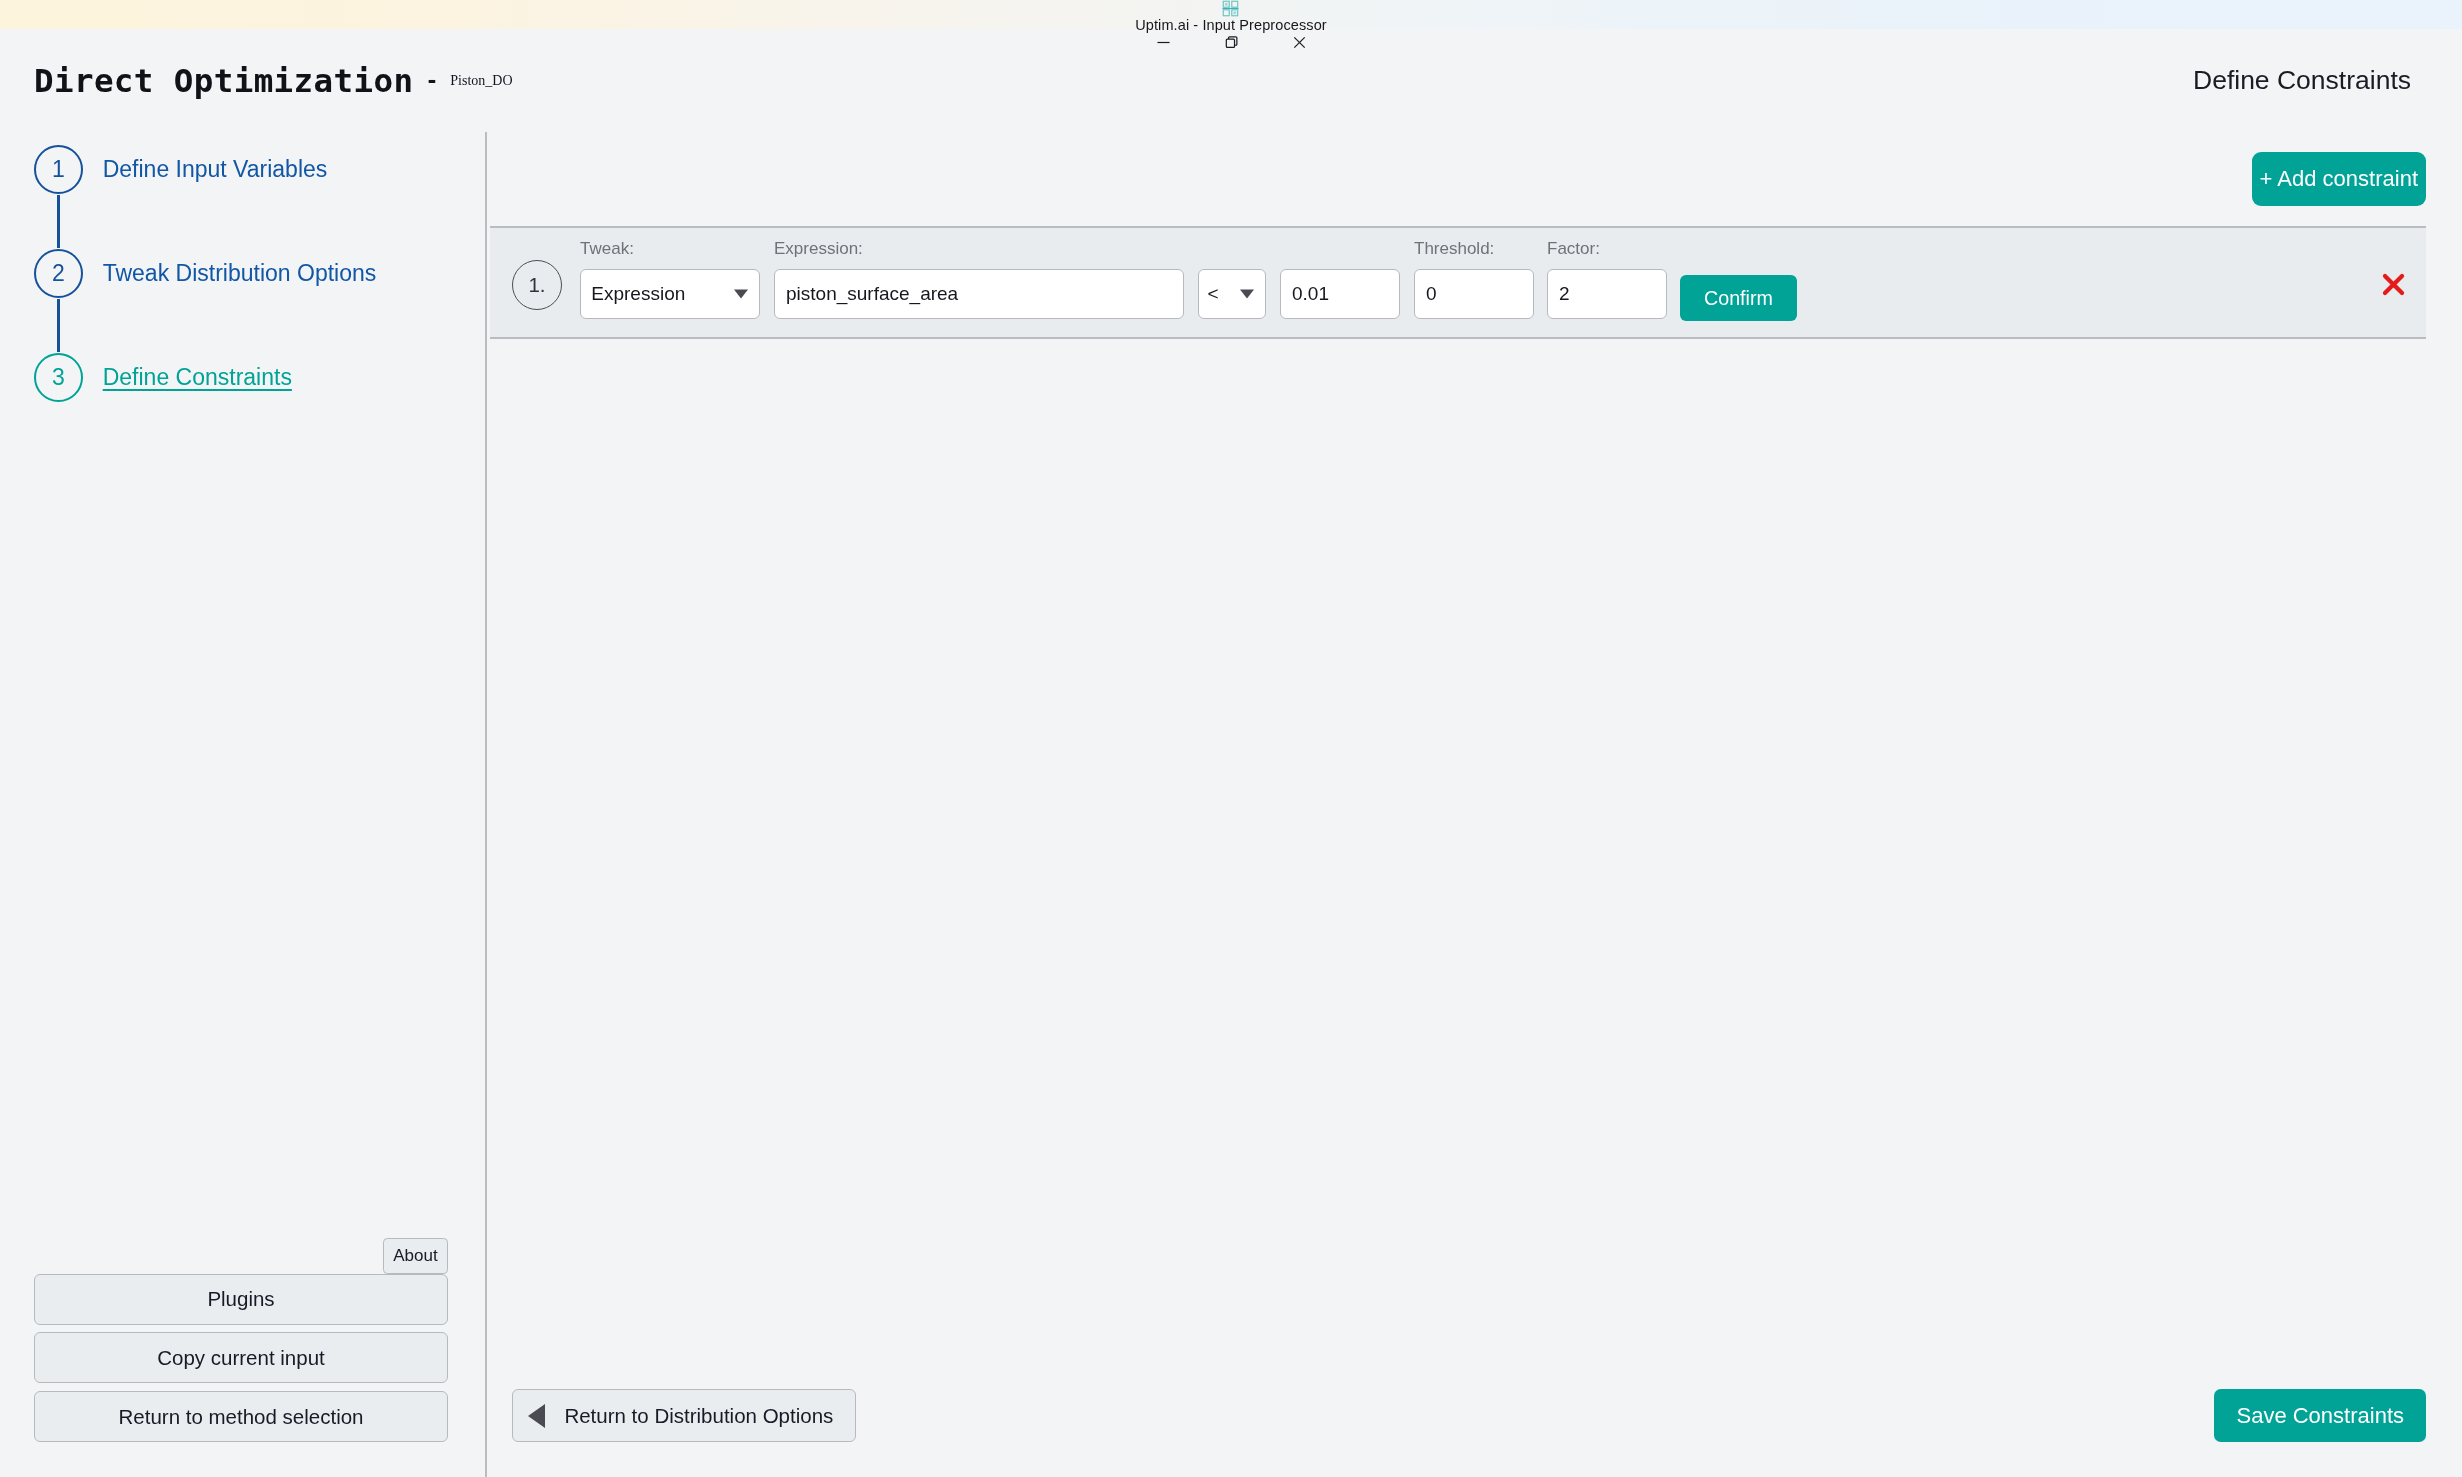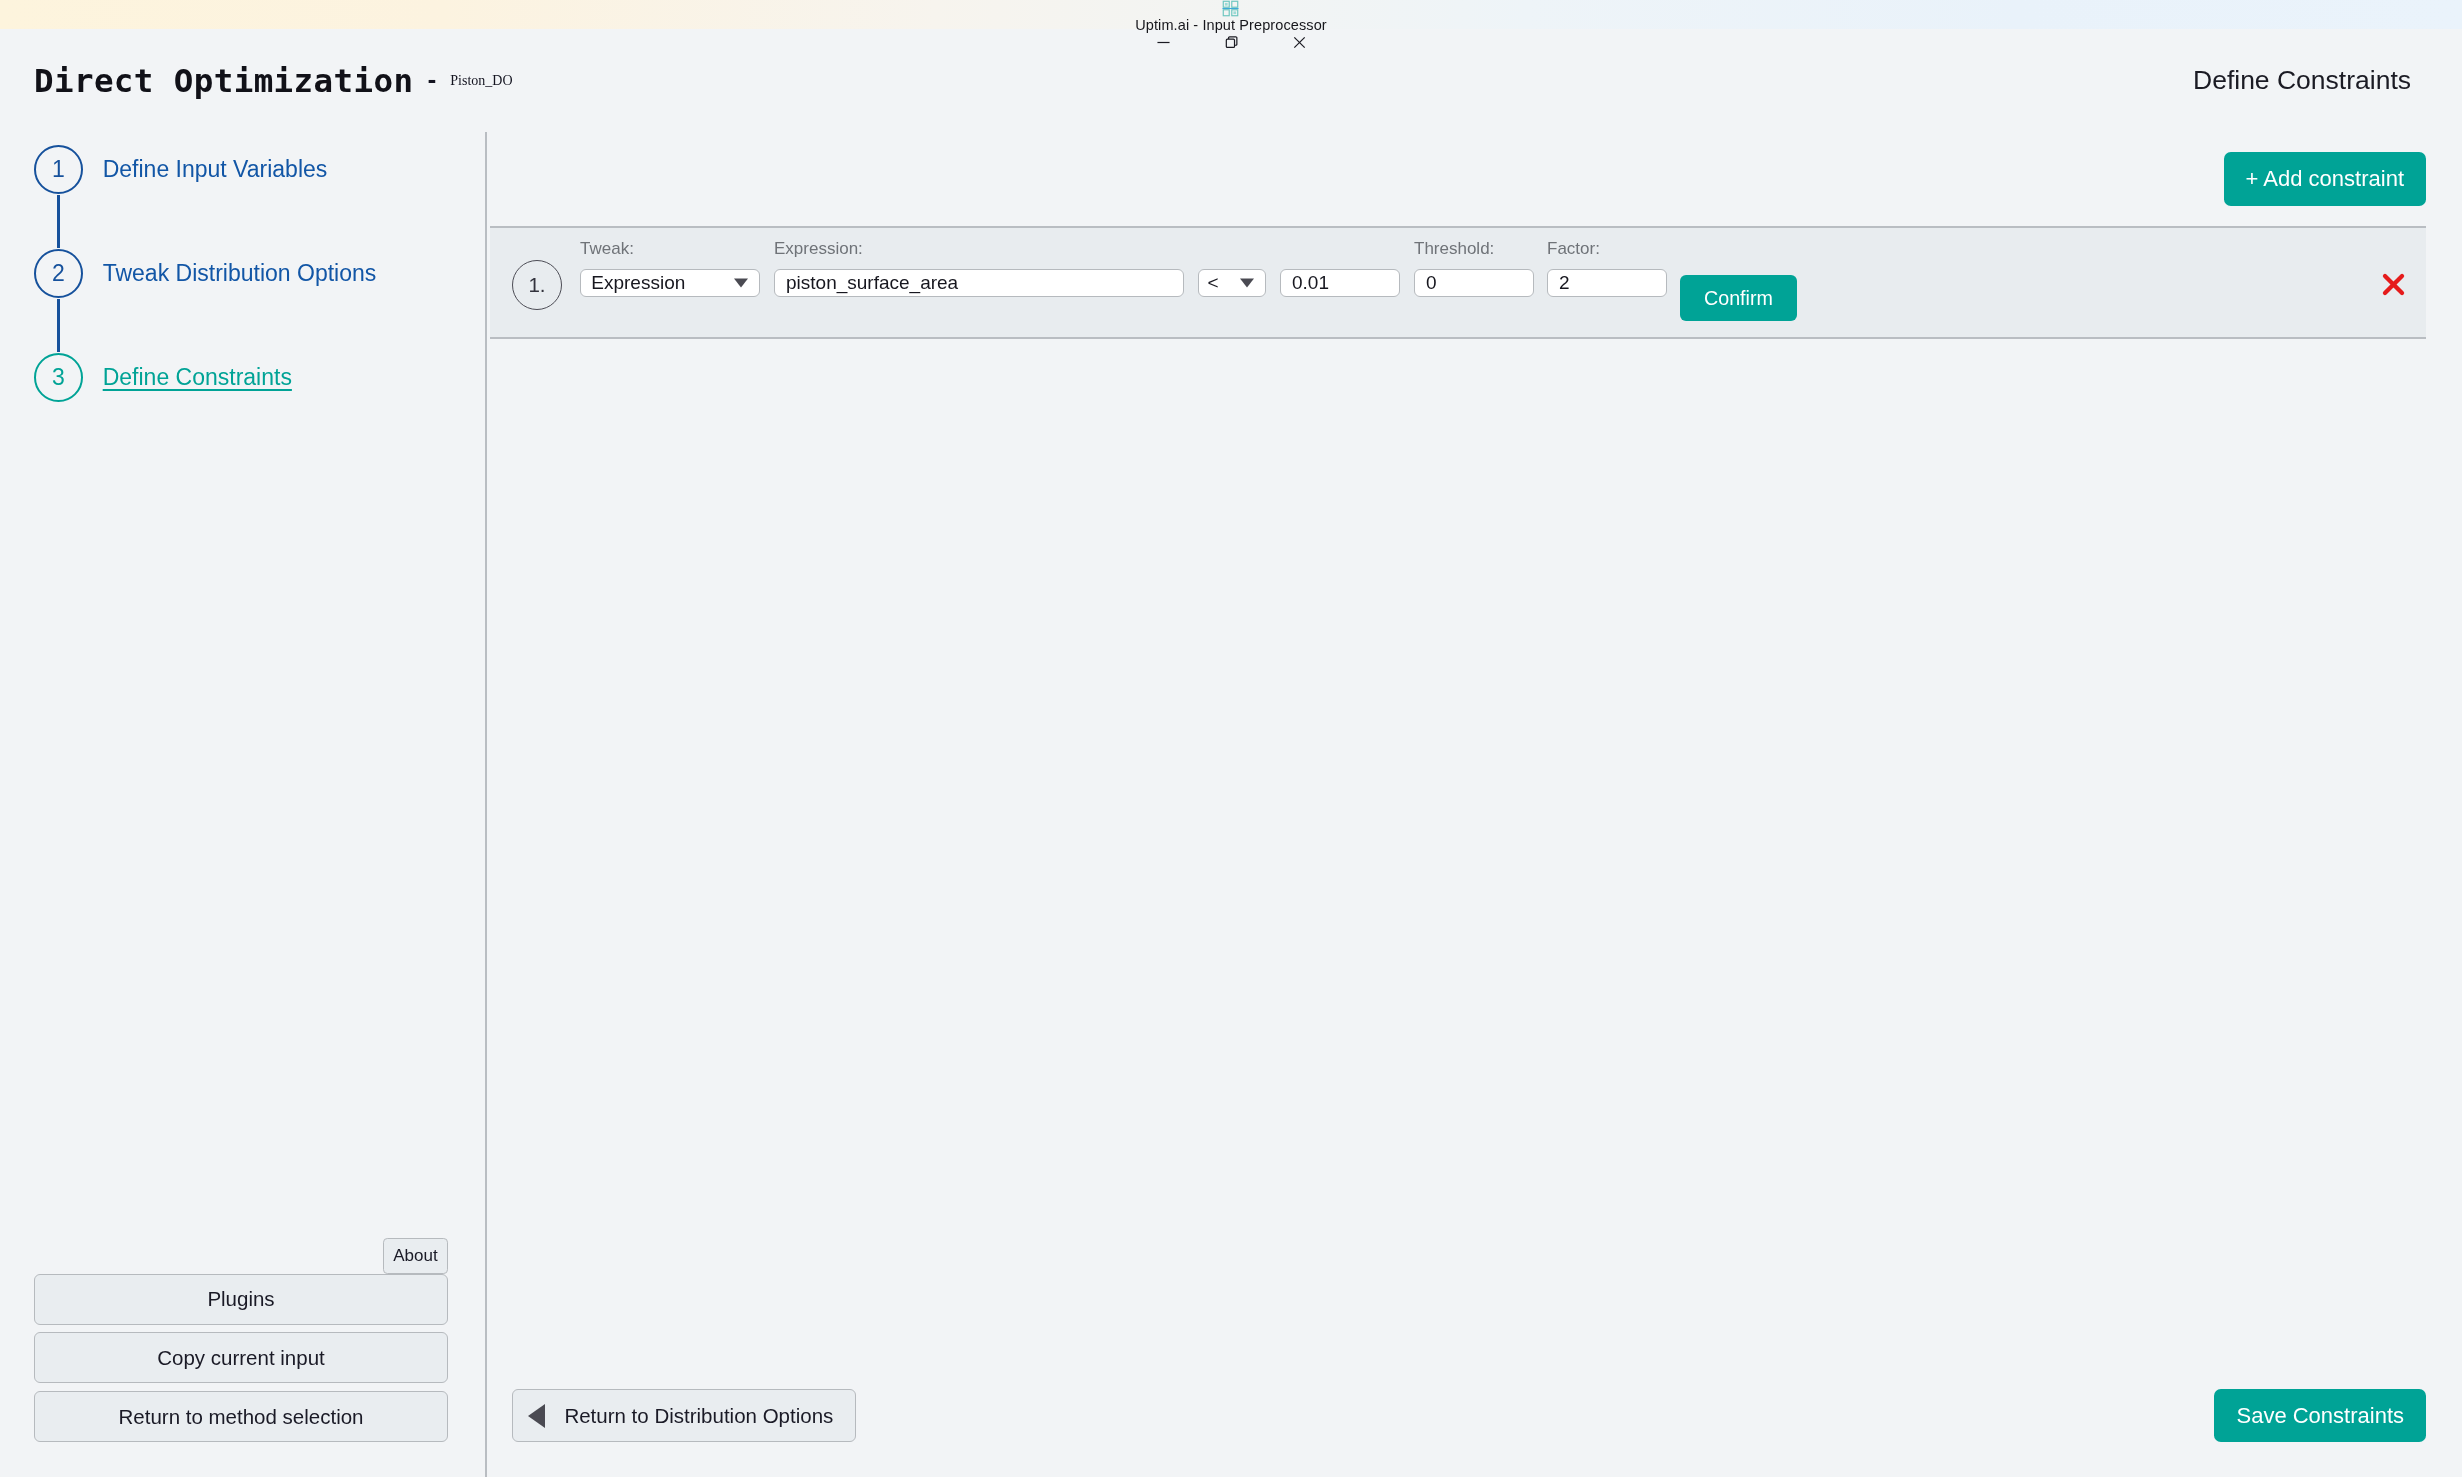--- a/index.html
+++ b/index.html
@@ -204,21 +204,22 @@
     border: none;
     border-radius: 6.8px;
     color: #ffffff;
     font-family: "Liberation Sans", sans-serif;
     font-size: 22px;
     cursor: pointer;
     display: flex; align-items: center; justify-content: center;
   }
   .btn-add-constraint {
     height: 54px;
-    padding: 0 22px;
+    padding: 0 8px;
+    border-radius: 9px;
   }
 
   
   .constraints-list {
     margin-left: 0;
     padding: 0 36px 0 0;
   }
   .constraint-row {
     position: relative;
     background: #e8ecef;
@@ -250,21 +251,21 @@
     top: 0;
   }
   .field-label {
     font-size: 17px;
     color: #6f7378;
     height: 41px;
     line-height: 41px;
     white-space: nowrap;
   }
   .ctl {
-    height: 28px;
+    height: 50px;
     background: #ffffff;
     border: 1.7px solid #b6babe;
     border-radius: 6px;
     font-family: "Liberation Sans", sans-serif;
     font-size: 19px;
     color: #17171f;
     padding: 0 10.3px;
     display: flex;
     align-items: center;
     outline: none;

